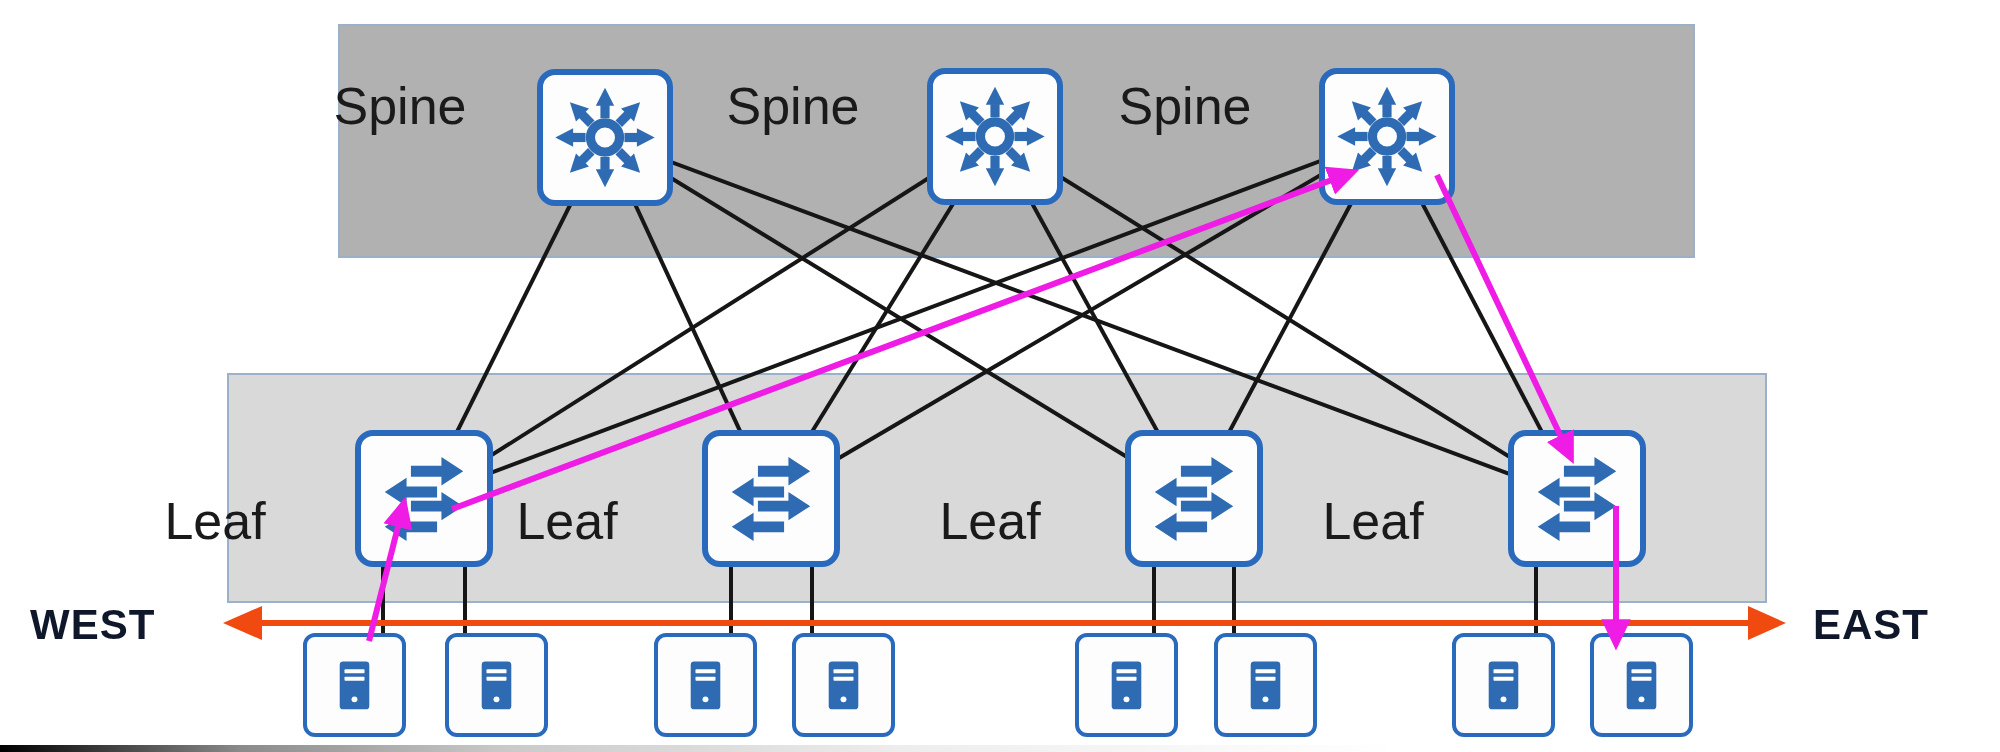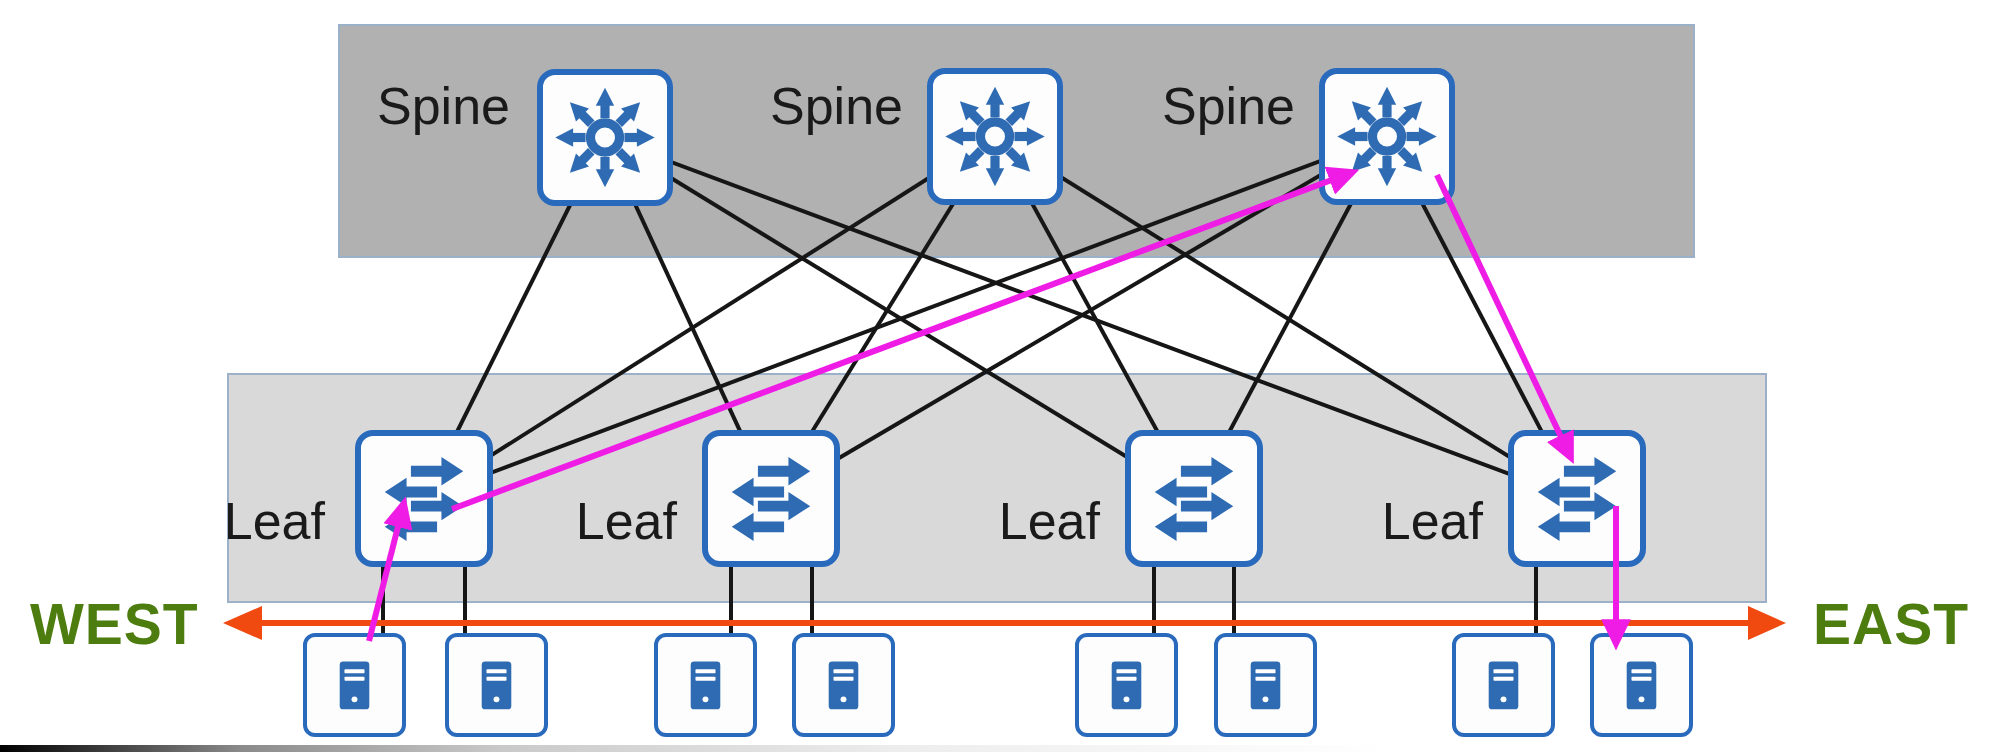--- a/index.html
+++ b/index.html
@@ -9,24 +9,24 @@
   #spine-band{left:338px;top:24px;width:1357px;height:234px;background:#b1b1b1;}
   #leaf-band{left:227px;top:373px;width:1540px;height:230px;background:#d9d9d9;}
   svg.layer{position:absolute;left:0;top:0;width:2000px;height:752px;}
   #links-layer{z-index:2;}
   #flow-layer{z-index:6;pointer-events:none;}
   .node-box{position:absolute;background:#fdfdfd;border:6px solid #2a6abd;border-radius:18px;
             box-sizing:border-box;z-index:4;display:flex;align-items:center;justify-content:center;}
   .switch-box{width:136px;height:137px;padding:8px;}
   .server-box{width:103px;height:104px;border-width:4px;border-radius:12px;padding:4px;}
   .node-box svg{display:block;width:100%;height:100%;}
-  .node-label{position:absolute;z-index:5;width:220px;text-align:right;
+  .node-label{position:absolute;z-index:5;width:220px;text-align:center;
               font-size:52px;line-height:56px;color:#1a1a1a;}
-  .axis-label{position:absolute;z-index:7;font-size:57px;line-height:57px;font-weight:bold;
-              color:#4d7c0f;letter-spacing:1px;}
+  .axis-label{position:absolute;z-index:7;font-size:42px;line-height:57px;font-weight:bold;
+              color:#0f172a;letter-spacing:1px;}
   #bottom-strip{position:absolute;left:0;bottom:0;width:100%;height:7px;z-index:8;
     background:linear-gradient(90deg,#000 0%,#3a3a3a 5%,#8a8a8a 12%,#c9c9c9 25%,#ededed 45%,#ffffff 70%);}
 </style>
 </head>
 <body>
 
 <div id="stage">
 
   <div class="band" id="spine-band"></div>
   <div class="band" id="leaf-band"></div>

